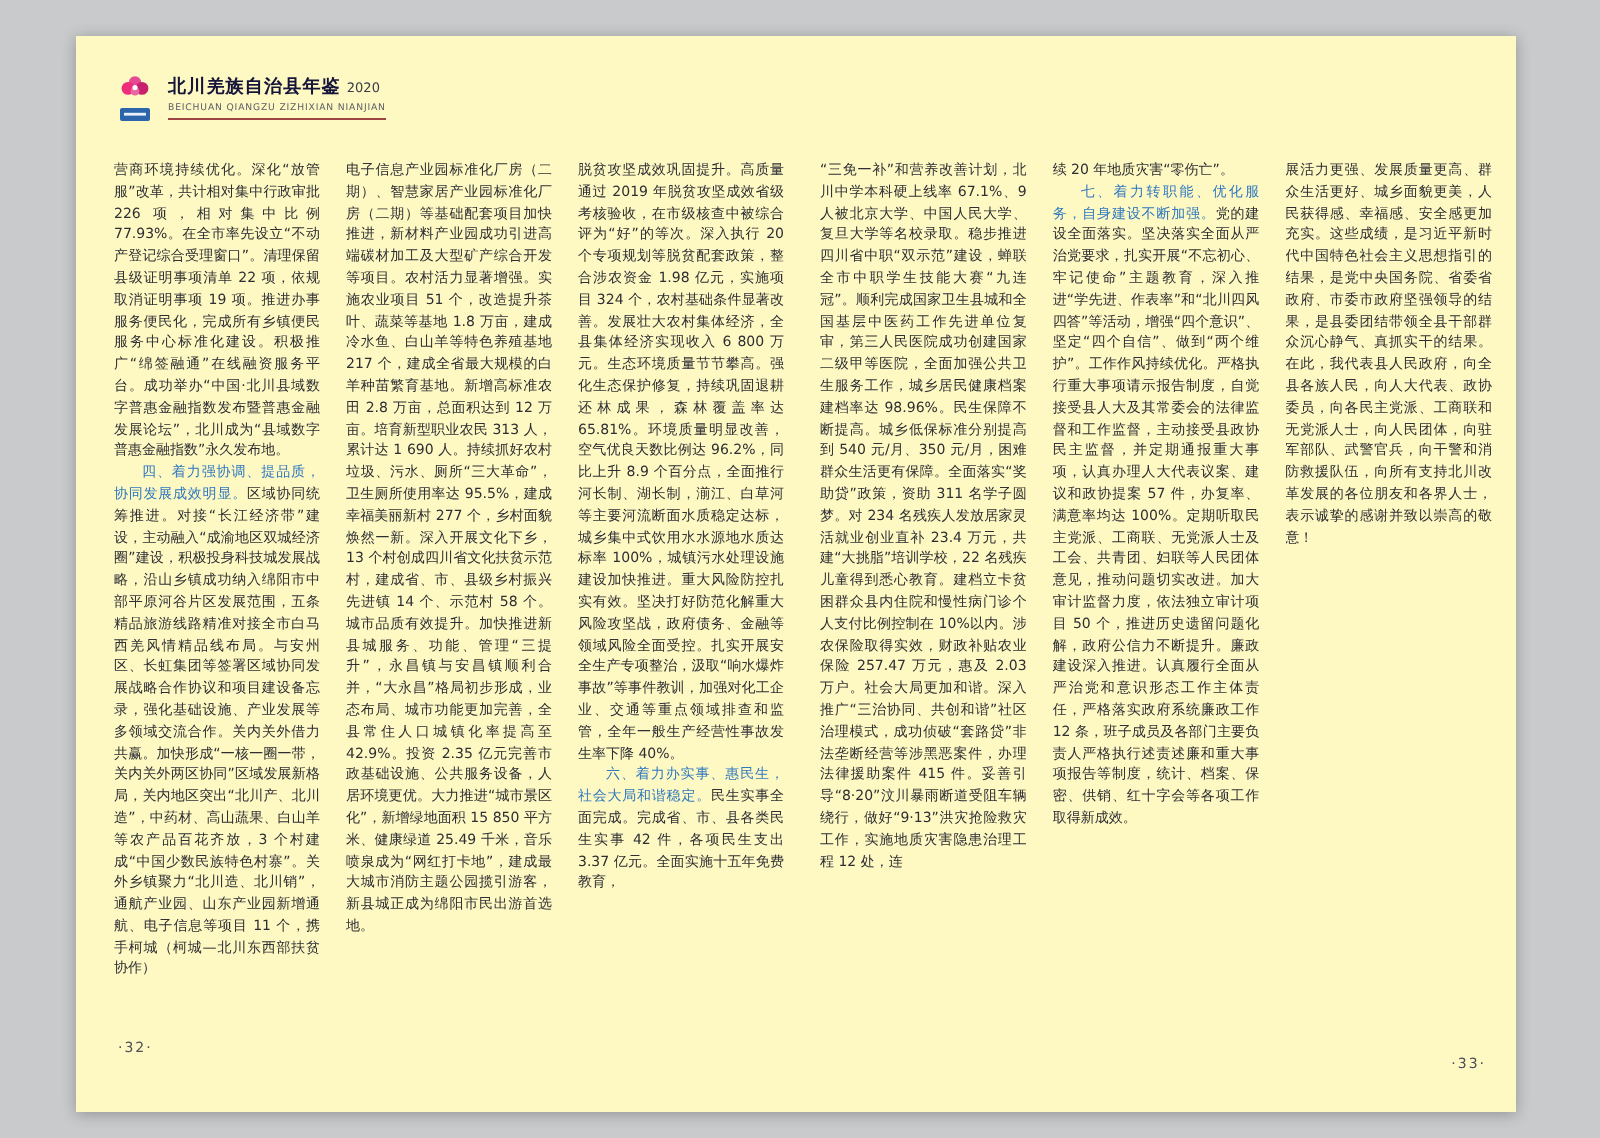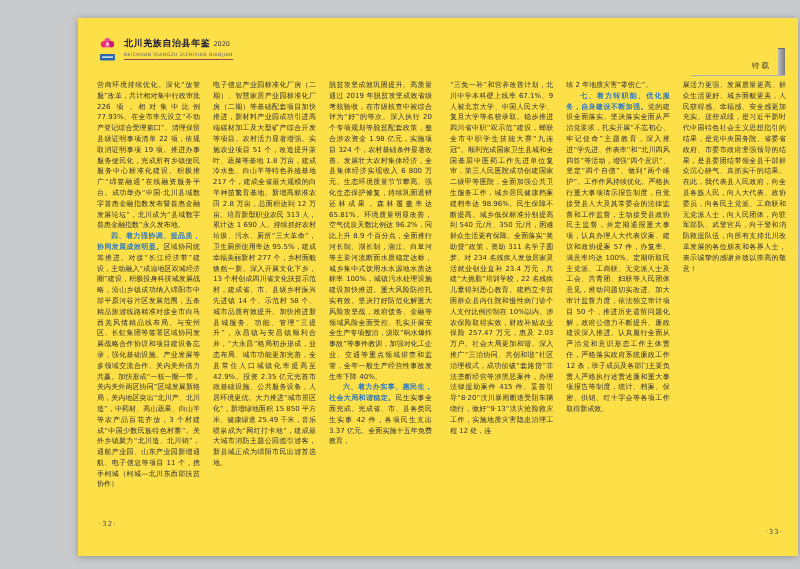--- a/index.html
+++ b/index.html
@@ -3,23 +3,22 @@
 <meta charset="utf-8">
 <style>
   html,body{margin:0;padding:0;}
   body{
     width:800px;height:569px;overflow:hidden;position:relative;
     background:#c9cacb;
     font-family:"DejaVu Sans",sans-serif;
   }
   .paper{
     position:absolute;left:38px;top:18px;width:720px;height:538px;
-    background:#fde047;box-shadow:0 1px 7px rgba(0,0,0,.28);
+    background:#fef9c3;box-shadow:0 1px 7px rgba(0,0,0,.28);
     display:flex;
-    margin-left:40px;
   }
   .page{width:360px;height:538px;position:relative;}
   
   .hdr{position:absolute;top:19px;left:19px;display:flex;gap:6px;align-items:flex-start;}
   .logo{width:21px;height:27px;flex:0 0 auto;}
   .title-lines{display:flex;flex-direction:column;}
   .title-row{display:flex;align-items:baseline;gap:3px;}
   .title-zh{font-size:9px;font-weight:bold;color:#15153a;letter-spacing:.6px;white-space:nowrap;}
   .title-year{font-size:6.5px;color:#3a3a46;}
   .title-sub{
@@ -38,21 +37,21 @@
   .body-area{position:absolute;top:62px;display:flex;gap:13px;height:440px;overflow:hidden;}
   .page-left  .body-area{left:19px;width:335px;}
   .page-right .body-area{left:12px;width:336px;}
   .col{
     flex:1;min-width:0;overflow:hidden;
     font-size:7px;line-height:10.8px;color:#2e2e33;
     text-align:justify;
   }
   .para{margin:0;}
   .para.ind{text-indent:14px;}
-  .hd{color:#2e78c0;font-weight:bold;}
+  .hd{color:#2e78c0;font-weight:normal;}
   
   .pagenum{position:absolute;font-size:7px;color:#4e4e58;letter-spacing:1px;}
   .pn-left{left:21px;bottom:28px;}
   .pn-right{right:15px;bottom:20px;text-align:right;}
 </style>
 </head>
 <body>
 
 <div class="paper">
 
@@ -87,31 +86,27 @@
         <div class="col">
           <p class="para"><span>脱贫攻坚成效巩固提升。高质量通过 2019 年脱贫攻坚成效省级考核验收，在市级核查中被综合评为“好”的等次。深入执行 20 个专项规划等脱贫配套政策，整合涉农资金 1.98 亿元，实施项目 324 个，农村基础条件显著改善。发展壮大农村集体经济，全县集体经济实现收入 6 800 万元。生态环境质量节节攀高。强化生态保护修复，持续巩固退耕还林成果，森林覆盖率达 65.81%。环境质量明显改善，空气优良天数比例达 96.2%，同比上升 8.9 个百分点，全面推行河长制、湖长制，湔江、白草河等主要河流断面水质稳定达标，城乡集中式饮用水水源地水质达标率 100%，城镇污水处理设施建设加快推进。重大风险防控扎实有效。坚决打好防范化解重大风险攻坚战，政府债务、金融等领域风险全面受控。扎实开展安全生产专项整治，汲取“响水爆炸事故”等事件教训，加强对化工企业、交通等重点领域排查和监管，全年一般生产经营性事故发生率下降 40%。</span></p>
           <p class="para ind"><span class="hd">六、着力办实事、惠民生，社会大局和谐稳定。</span><span>民生实事全面完成。完成省、市、县各类民生实事 42 件，各项民生支出 3.37 亿元。全面实施十五年免费教育，</span></p>
         </div>
       </div>
 
     <div class="pagenum pn-left">·32·</div>
   </div>
 
   <div class="page page-right">
-    <div class="tab">
-      <span class="tab-label">特载</span>
-      <span class="tab-bar"></span>
-    </div>
 
     <div class="body-area">
         <div class="col">
           <p class="para"><span>“三免一补”和营养改善计划，北川中学本科硬上线率 67.1%、9 人被北京大学、中国人民大学、复旦大学等名校录取。稳步推进四川省中职“双示范”建设，蝉联全市中职学生技能大赛“九连冠”。顺利完成国家卫生县城和全国基层中医药工作先进单位复审，第三人民医院成功创建国家二级甲等医院，全面加强公共卫生服务工作，城乡居民健康档案建档率达 98.96%。民生保障不断提高。城乡低保标准分别提高到 540 元/月、350 元/月，困难群众生活更有保障。全面落实“奖助贷”政策，资助 311 名学子圆梦。对 234 名残疾人发放居家灵活就业创业直补 23.4 万元，共建“大挑脂”培训学校，22 名残疾儿童得到悉心教育。建档立卡贫困群众县内住院和慢性病门诊个人支付比例控制在 10%以内。涉农保险取得实效，财政补贴农业保险 257.47 万元，惠及 2.03 万户。社会大局更加和谐。深入推广“三治协同、共创和谐”社区治理模式，成功侦破“套路贷”非法垄断经营等涉黑恶案件，办理法律援助案件 415 件。妥善引导“8·20”汶川暴雨断道受阻车辆绕行，做好“9·13”洪灾抢险救灾工作，实施地质灾害隐患治理工程 12 处，连</span></p>
         </div>
         <div class="col">
-          <p class="para"><span>续 2 年地质灾害“零伤亡”。</span></p>
+          <p class="para"><span>续 20 年地质灾害“零伤亡”。</span></p>
           <p class="para ind"><span class="hd">七、着力转职能、优化服务，自身建设不断加强。</span><span>党的建设全面落实。坚决落实全面从严治党要求，扎实开展“不忘初心、牢记使命”主题教育，深入推进“学先进、作表率”和“北川四风四答”等活动，增强“四个意识”、坚定“四个自信”、做到“两个维护”。工作作风持续优化。严格执行重大事项请示报告制度，自觉接受县人大及其常委会的法律监督和工作监督，主动接受县政协民主监督，并定期通报重大事项，认真办理人大代表议案、建议和政协提案 57 件，办复率、满意率均达 100%。定期听取民主党派、工商联、无党派人士及工会、共青团、妇联等人民团体意见，推动问题切实改进。加大审计监督力度，依法独立审计项目 50 个，推进历史遗留问题化解，政府公信力不断提升。廉政建设深入推进。认真履行全面从严治党和意识形态工作主体责任，严格落实政府系统廉政工作 12 条，班子成员及各部门主要负责人严格执行述责述廉和重大事项报告等制度，统计、档案、保密、供销、红十字会等各项工作取得新成效。</span></p>
         </div>
         <div class="col">
           <p class="para"><span>展活力更强、发展质量更高、群众生活更好、城乡面貌更美，人民获得感、幸福感、安全感更加充实。这些成绩，是习近平新时代中国特色社会主义思想指引的结果，是党中央国务院、省委省政府、市委市政府坚强领导的结果，是县委团结带领全县干部群众沉心静气、真抓实干的结果。在此，我代表县人民政府，向全县各族人民，向人大代表、政协委员，向各民主党派、工商联和无党派人士，向人民团体，向驻军部队、武警官兵，向干警和消防救援队伍，向所有支持北川改革发展的各位朋友和各界人士，表示诚挚的感谢并致以崇高的敬意！</span></p>
         </div>
       </div>
 
     <div class="pagenum pn-right">·33·</div>
   </div>
 

